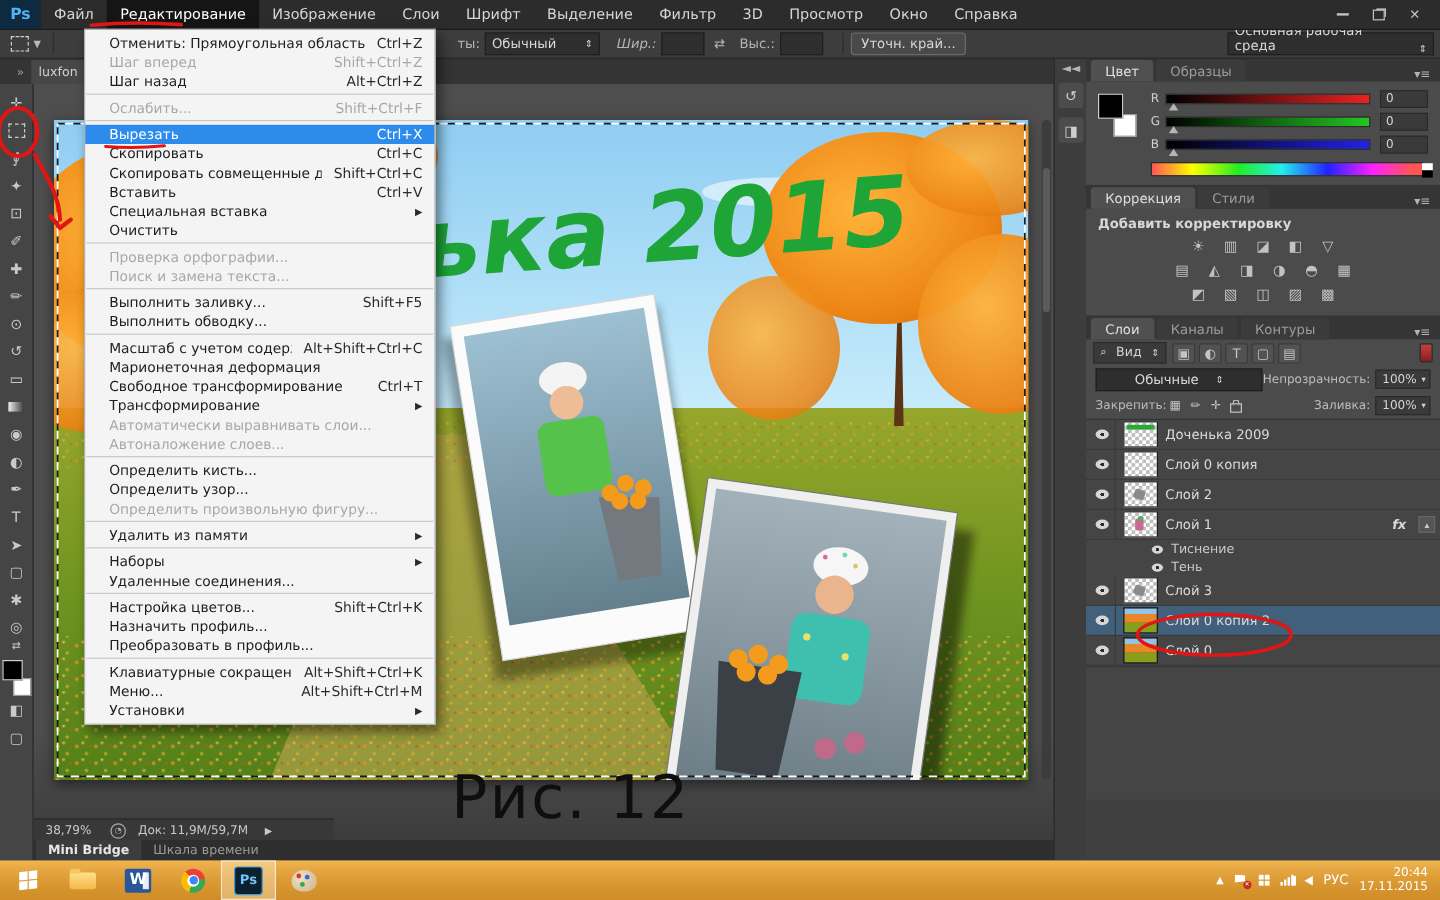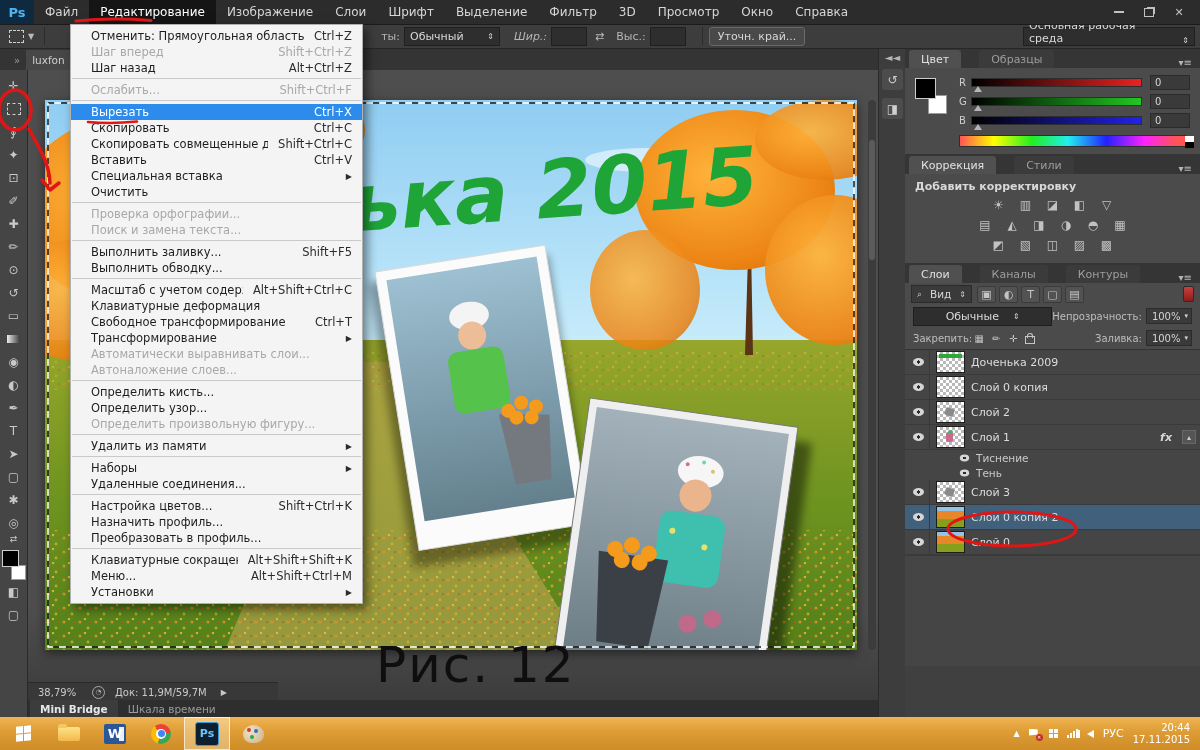--- a/index.html
+++ b/index.html
@@ -62,21 +62,21 @@
   .msep{height:1px;background:#c9c9c9;margin:2px 1px 3px 1px;}
 
   
   #dockstrip{left:878px;top:48px;width:27px;height:669px;background:#3d3d3d;border-left:1px solid #2a2a2a;display:flex;flex-direction:column;align-items:center;z-index:4;}
   #dockcollapse{color:#b5b5b5;font-size:10px;margin:4px 0 6px 0;}
   .dock-ic{width:21px;height:21px;border-radius:3px;background:#4c4c4c;color:#cfcfcf;display:flex;align-items:center;justify-content:center;font-size:12px;margin-bottom:8px;}
 
   
   #panels{left:905px;top:48px;width:295px;height:669px;background:#404040;z-index:4;}
   .ptabs{display:flex;align-items:flex-end;height:20px;background:#353535;padding-left:4px;}
-  .ptab{height:18px;display:flex;align-items:center;padding:0 12px;font-size:11px;color:#9d9d9d;background:#3b3b3b;border-radius:3px 3px 0 0;margin-right:18px;}
+  .ptab{height:18px;display:flex;align-items:center;padding:0 12px;font-size:11px;color:#9d9d9d;background:#3b3b3b;border-radius:3px 3px 0 0;margin-right:2px;}
   .ptab.active{background:#505050;color:#e0e0e0;}
   .pmenu{margin-left:auto;color:#b5b5b5;font-size:10px;padding-right:8px;}
   .pbody{background:#4b4b4b;}
 
   
   #colorbody{height:86px;position:relative;padding:8px 10px 0 10px;box-sizing:border-box;}
   #cswatches{position:absolute;left:10px;top:10px;width:32px;height:36px;}
   #cfg{position:absolute;left:0;top:0;width:19px;height:19px;background:#000;border:1px solid #ccc;z-index:2;}
   #cbg{position:absolute;right:0;bottom:0;width:17px;height:17px;background:#fff;border:1px solid #999;}
   .chrow{display:flex;align-items:center;margin:0 0 7px 44px;height:12px;}
@@ -431,21 +431,21 @@
     </div>
     <div class="mi">
       <span class="lab">Выполнить обводку...</span>
     </div>
     <div class="msep"></div>
     <div class="mi">
       <span class="lab">Масштаб с учетом содержимого</span>
       <span class="sc">Alt+Shift+Ctrl+C</span>
     </div>
     <div class="mi">
-      <span class="lab">Клавиатурные деформация</span>
+      <span class="lab">Марионеточная деформация</span>
     </div>
     <div class="mi">
       <span class="lab">Свободное трансформирование</span>
       <span class="sc">Ctrl+T</span>
     </div>
     <div class="mi">
       <span class="lab">Трансформирование</span>
       <span class="sub">▶</span>
     </div>
     <div class="mi disabled">
@@ -484,21 +484,21 @@
     </div>
     <div class="mi">
       <span class="lab">Назначить профиль...</span>
     </div>
     <div class="mi">
       <span class="lab">Преобразовать в профиль...</span>
     </div>
     <div class="msep"></div>
     <div class="mi">
       <span class="lab">Клавиатурные сокращения...</span>
-      <span class="sc">Alt+Shift+Shift+K</span>
+      <span class="sc">Alt+Shift+Ctrl+K</span>
     </div>
     <div class="mi">
       <span class="lab">Меню...</span>
       <span class="sc">Alt+Shift+Ctrl+M</span>
     </div>
     <div class="mi">
       <span class="lab">Установки</span>
       <span class="sub">▶</span>
     </div>
   </div>

